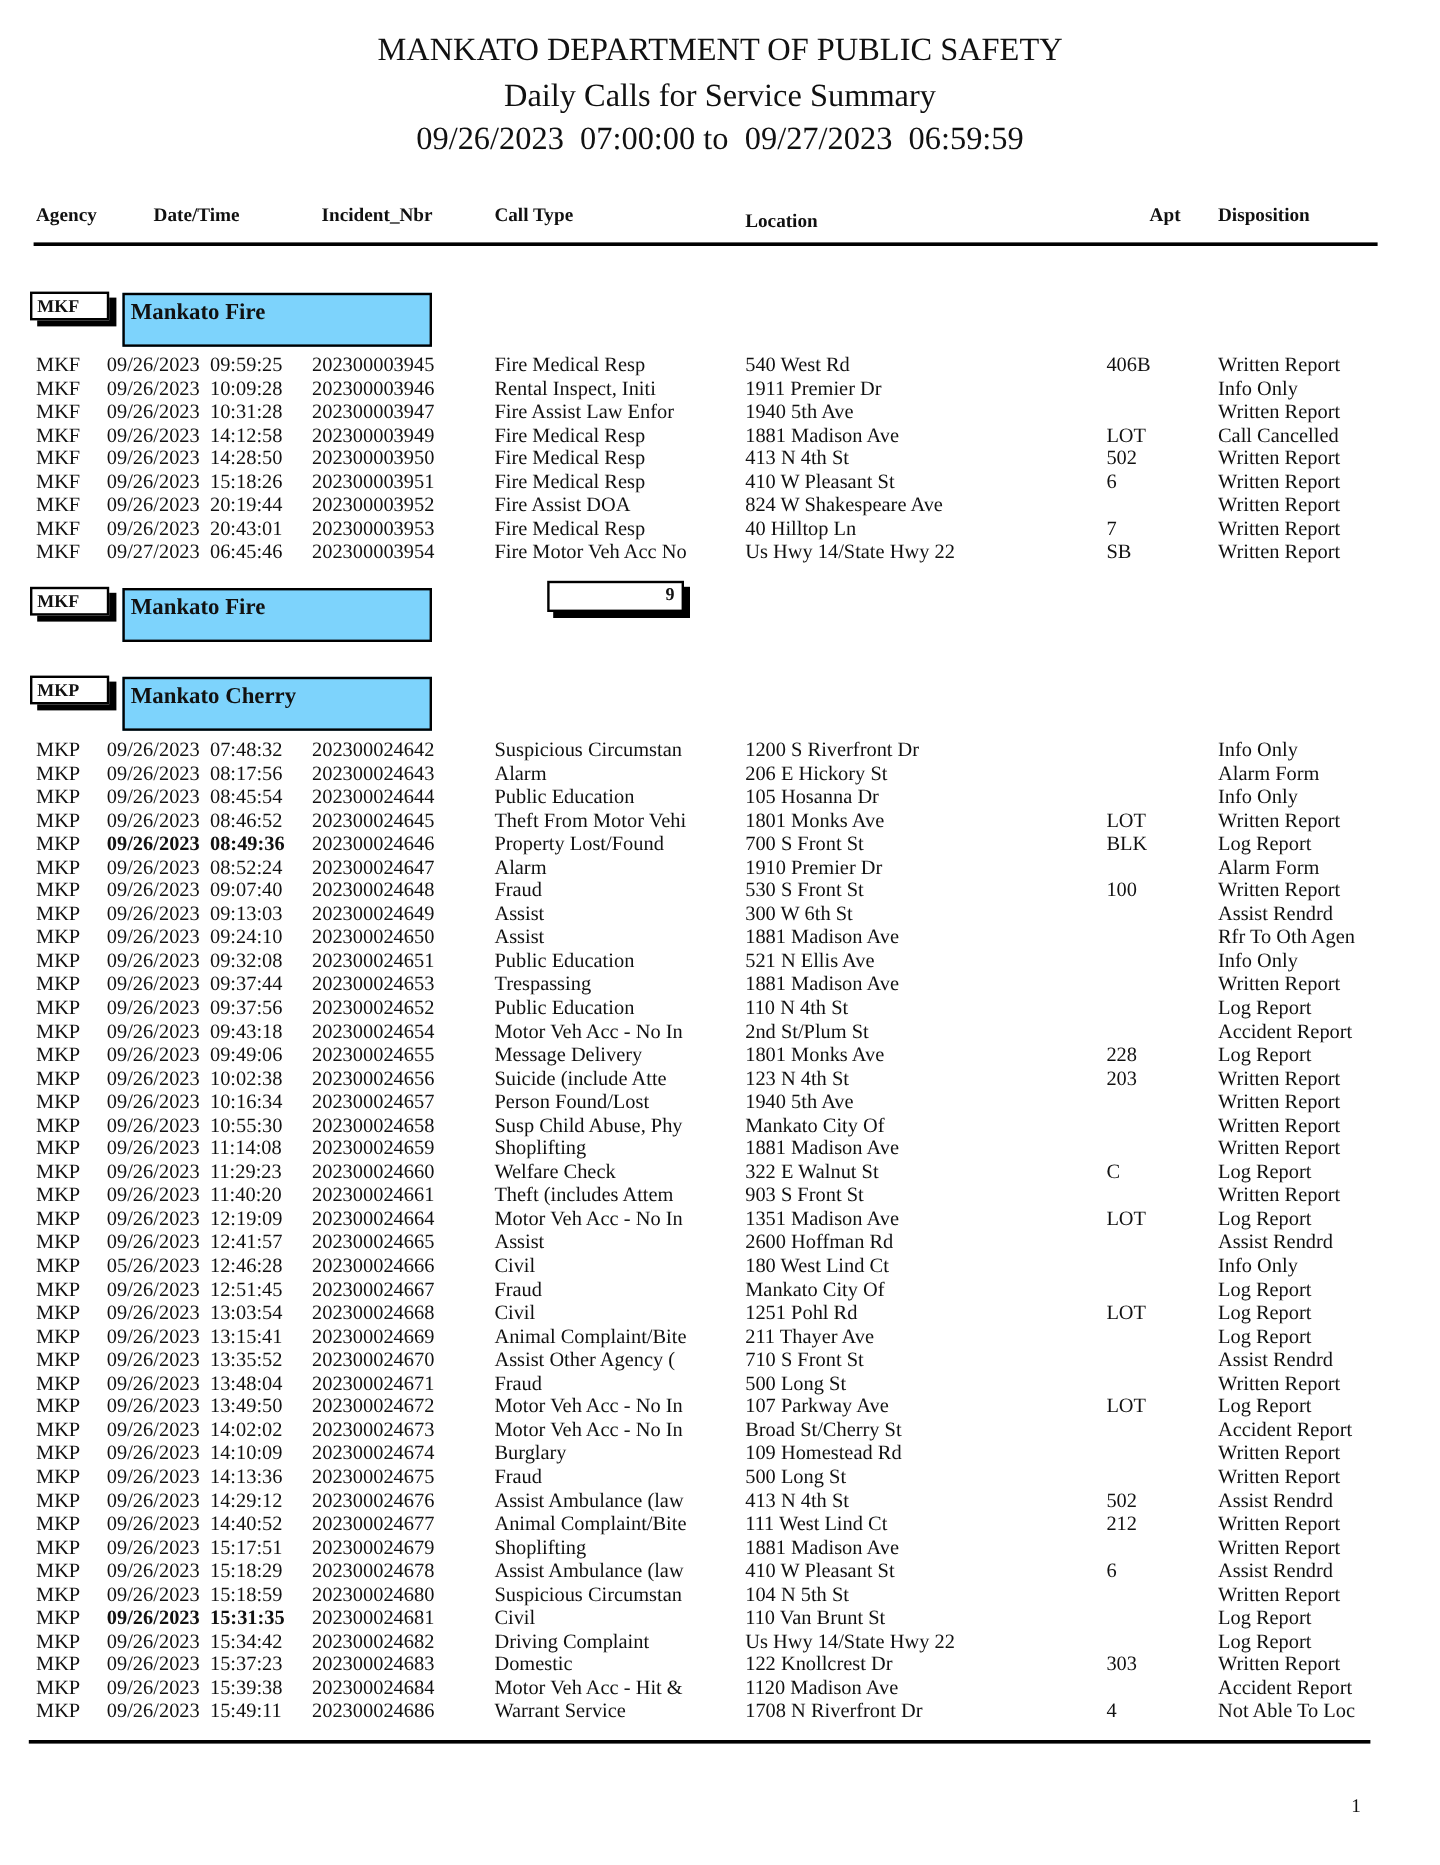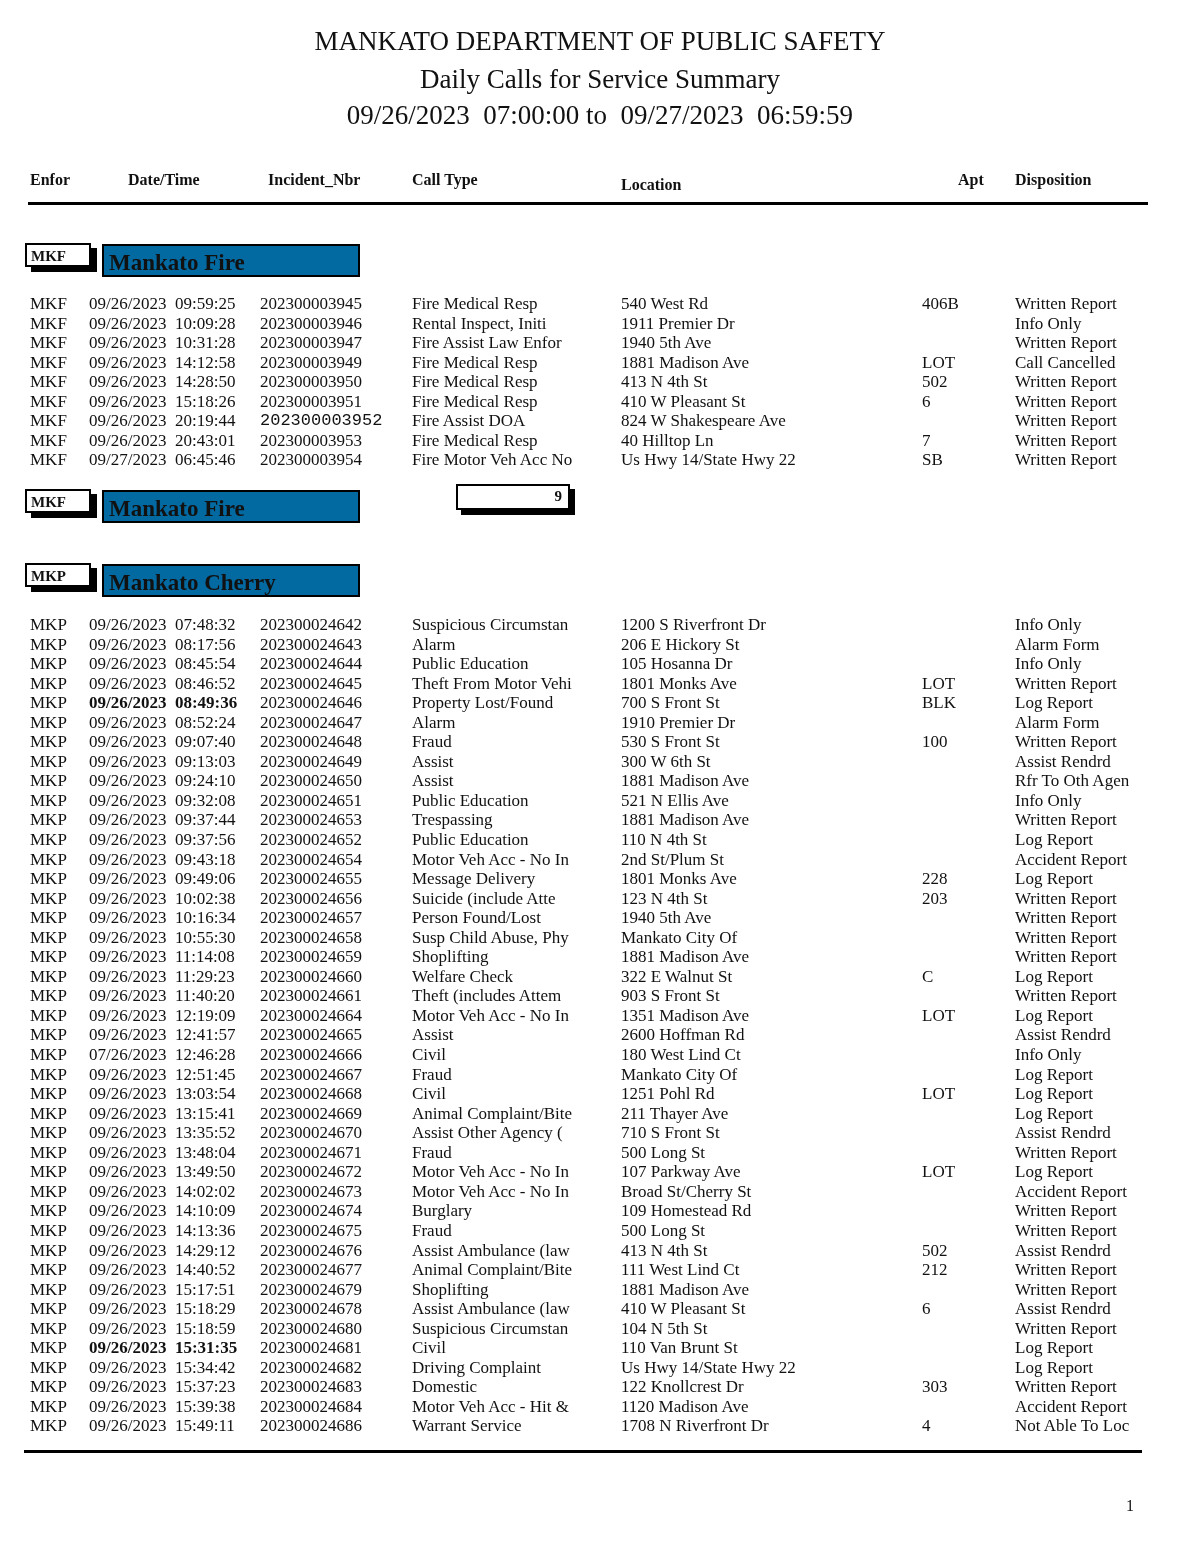--- a/index.html
+++ b/index.html
@@ -5,21 +5,21 @@
   html, body { margin: 0; padding: 0; background: #ffffff; }
   body { width: 1200px; height: 1554px; position: relative; font-family: "Liberation Serif", "DejaVu Serif", serif; color: #111; overflow: hidden; }
   .title { position: absolute; left: 0; width: 1200px; text-align: center; font-size: 27px; line-height: 1; }
   .t1 { top: 28px; }
   .t2 { top: 66px; }
   .t3 { top: 102px; }
   .colhdr { position: absolute; top: 171px; font-weight: bold; font-size: 16px; }
   .hdr-rule { position: absolute; left: 28px; top: 202px; width: 1120px; height: 3px; background: #000; }
   .foot-rule { position: absolute; left: 24px; top: 1450px; width: 1118px; height: 3px; background: #000; }
   .grp-code { position: absolute; width: 66px; height: 24px; border: 2px solid #000; background: #fff; box-shadow: 6px 5px 0 #000; font-weight: bold; font-size: 15px; padding: 3px 0 0 4px; box-sizing: border-box; }
-  .grp-name { position: absolute; width: 258px; height: 33px; border: 2px solid #000; background: #0369a1; font-weight: bold; font-size: 23px; padding: 4px 0 0 5px; box-sizing: border-box; }
+  .grp-name { position: absolute; width: 258px; height: 45px; border: 2px solid #000; background: #7dd3fc; font-weight: bold; font-size: 19px; padding: 4px 0 0 5px; box-sizing: border-box; }
   .grp-count { position: absolute; width: 114px; height: 26px; border: 2px solid #000; background: #fff; box-shadow: 5px 5px 0 #000; font-weight: bold; font-size: 15px; text-align: right; padding: 2px 6px 0 0; box-sizing: border-box; }
   .rows { position: absolute; left: 0; width: 1200px; }
   .row { position: relative; height: 19.55px; font-size: 17px; line-height: 19px; white-space: nowrap; }
   .row span { position: absolute; top: 0; }
   .c-ag { left: 30px; }
   .c-dt { left: 89px; }
   .c-in { left: 260px; }
   .c-ct { left: 412px; }
   .c-lo { left: 621px; }
   .c-ap { left: 922px; }
@@ -29,21 +29,21 @@
 </head>
 <body>
 
 <div>
   <div class="title t1">MANKATO DEPARTMENT OF PUBLIC SAFETY</div>
   <div class="title t2">Daily Calls for Service Summary</div>
   <div class="title t3" style="white-space:pre;">09/26/2023  07:00:00 to  09/27/2023  06:59:59</div>
 </div>
 
 <div>
-  <span class="colhdr" style="left:30px;">Enfor</span>
+  <span class="colhdr" style="left:30px;">Agency</span>
   <span class="colhdr" style="left:128px;">Date/Time</span>
   <span class="colhdr" style="left:268px;">Incident_Nbr</span>
   <span class="colhdr" style="left:412px;">Call Type</span>
   <span class="colhdr" style="left:621px; top:176px;">Location</span>
   <span class="colhdr" style="left:958px;">Apt</span>
   <span class="colhdr" style="left:1015px;">Disposition</span>
 </div>
 <div class="hdr-rule"></div>
 
 <div class="grp-code" style="left:25px; top:243px;">MKF</div>
@@ -99,21 +99,21 @@
       <span class="c-dt" style="white-space: pre;">09/26/2023  15:18:26</span>
       <span class="c-in" style="white-space: pre;">202300003951</span>
       <span class="c-ct" style="white-space: pre;">Fire Medical Resp</span>
       <span class="c-lo" style="white-space: pre;">410 W Pleasant St</span>
       <span class="c-ap" style="white-space: pre;">6</span>
       <span class="c-di" style="white-space: pre;">Written Report</span>
     </div>
     <div class="row">
       <span class="c-ag" style="white-space: pre;">MKF</span>
       <span class="c-dt" style="white-space: pre;">09/26/2023  20:19:44</span>
-      <span class="c-in" style="white-space: pre; font-family: Liberation Mono, monospace;">202300003952</span>
+      <span class="c-in" style="white-space: pre;">202300003952</span>
       <span class="c-ct" style="white-space: pre;">Fire Assist DOA</span>
       <span class="c-lo" style="white-space: pre;">824 W Shakespeare Ave</span>
       <span class="c-ap" style="white-space: pre;"></span>
       <span class="c-di" style="white-space: pre;">Written Report</span>
     </div>
     <div class="row">
       <span class="c-ag" style="white-space: pre;">MKF</span>
       <span class="c-dt" style="white-space: pre;">09/26/2023  20:43:01</span>
       <span class="c-in" style="white-space: pre;">202300003953</span>
       <span class="c-ct" style="white-space: pre;">Fire Medical Resp</span>
@@ -332,21 +332,21 @@
       <span class="c-ag" style="white-space: pre;">MKP</span>
       <span class="c-dt" style="white-space: pre;">09/26/2023  12:41:57</span>
       <span class="c-in" style="white-space: pre;">202300024665</span>
       <span class="c-ct" style="white-space: pre;">Assist</span>
       <span class="c-lo" style="white-space: pre;">2600 Hoffman Rd</span>
       <span class="c-ap" style="white-space: pre;"></span>
       <span class="c-di" style="white-space: pre;">Assist Rendrd</span>
     </div>
     <div class="row">
       <span class="c-ag" style="white-space: pre;">MKP</span>
-      <span class="c-dt" style="white-space: pre;">07/26/2023  12:46:28</span>
+      <span class="c-dt" style="white-space: pre;">05/26/2023  12:46:28</span>
       <span class="c-in" style="white-space: pre;">202300024666</span>
       <span class="c-ct" style="white-space: pre;">Civil</span>
       <span class="c-lo" style="white-space: pre;">180 West Lind Ct</span>
       <span class="c-ap" style="white-space: pre;"></span>
       <span class="c-di" style="white-space: pre;">Info Only</span>
     </div>
     <div class="row">
       <span class="c-ag" style="white-space: pre;">MKP</span>
       <span class="c-dt" style="white-space: pre;">09/26/2023  12:51:45</span>
       <span class="c-in" style="white-space: pre;">202300024667</span>

